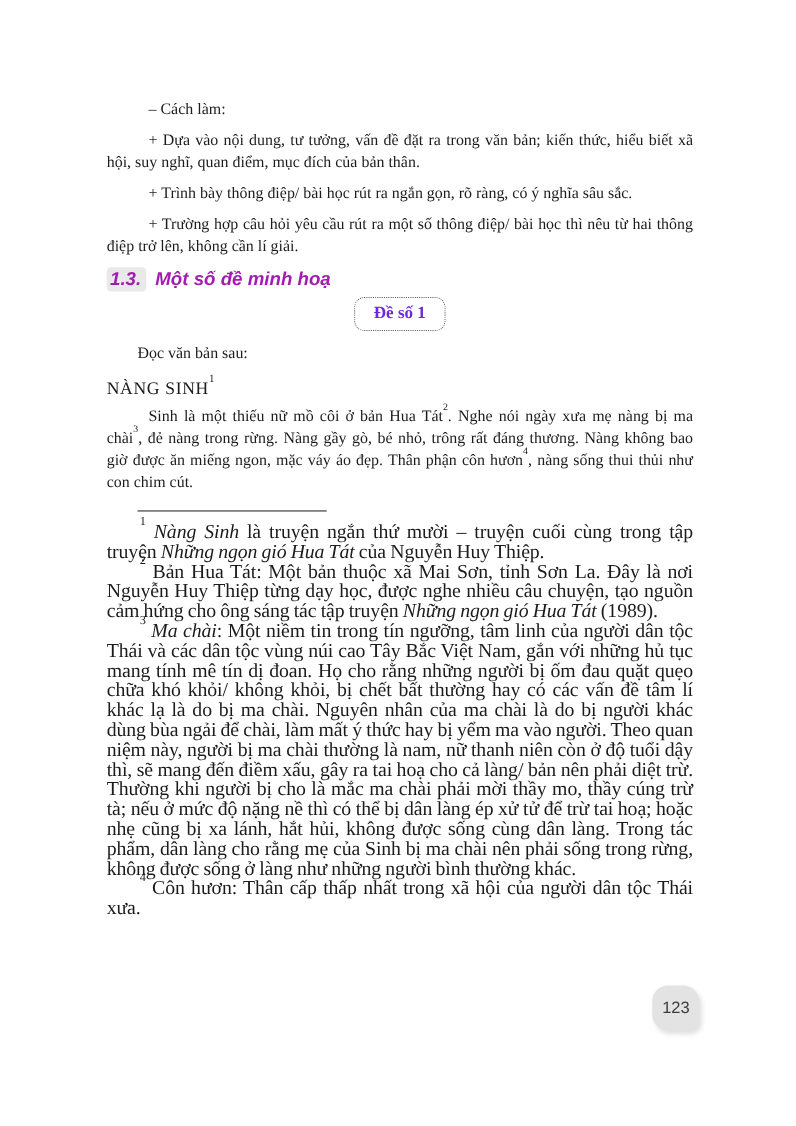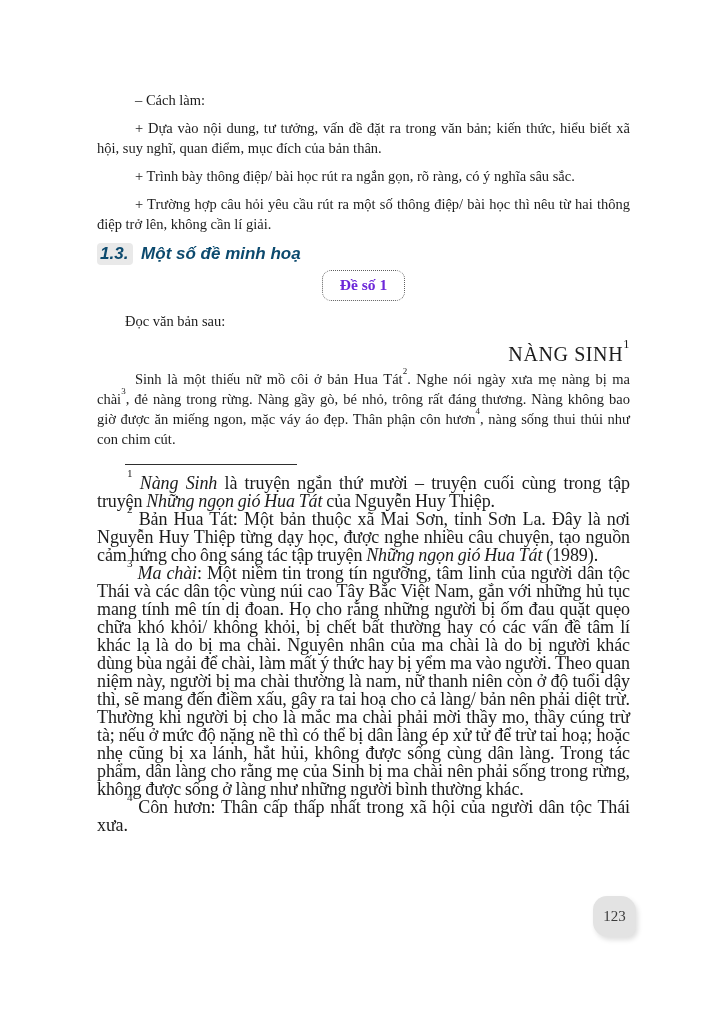--- a/index.html
+++ b/index.html
@@ -23,21 +23,21 @@
     text-align: justify;
     text-indent: 38px;
     margin-bottom: 8px;
   }
 
   .section-heading {
     font-family: "Liberation Sans", sans-serif;
     font-style: italic;
     font-weight: bold;
     font-size: 17px;
-    color: #0c4a6e;
+    color: #a21caf;
     margin: 10px 0 6px 0;
   }
   .chip {
     background: var(--chip-bg, #e9e9e9);
     border-radius: 4px;
     padding: 1px 5px 2px 3px;
     margin-right: 3px;
   }
 
   .de-box-wrap { text-align: center; margin: 4px 0 10px 0; }
@@ -48,22 +48,22 @@
     padding: 5px 17px 6px 17px;
     font-weight: bold;
     font-size: 15.5px;
     color: #6d28d9;
   }
 
   .prompt { font-weight: normal; text-indent: 28px; margin-bottom: 13px; }
 
   .story-title {
     font-weight: normal;
-    font-size: 20px;
-    text-align: right;
+    font-size: 16px;
+    text-align: left;
     letter-spacing: 0.6px;
     margin: 6px 0 5px 0;
     text-indent: 0;
   }
 
   .story { margin-bottom: 0; }
 
   .fn-rule {
     border: none;
     border-top: 1.8px solid #2e2e2e;
@@ -90,21 +90,21 @@
     left: 593px;
     top: 896px;
     width: 43px;
     height: 41px;
     background: var(--tab-bg, #e3e3e3);
     border-radius: 14px 15px 10px 15px;
     box-shadow: 2px 3px 5px rgba(0,0,0,0.13);
     display: flex;
     align-items: center;
     justify-content: center;
-    font-family: Liberation Serif, serif;
+    font-family: Liberation Sans, sans-serif;
     font-size: 15px;
     color: var(--tab-text, #3c3c3c);
   }
 </style>
 </head>
 <body>
 
 <div class="page" style="--page-bg: #ffffff; --text-color: #1c1c1c; --chip-bg: #e9e9e9; --tab-bg: #e3e3e3; --tab-text: #3c3c3c;">
 
   <p class="body-p">– Cách làm:</p>

